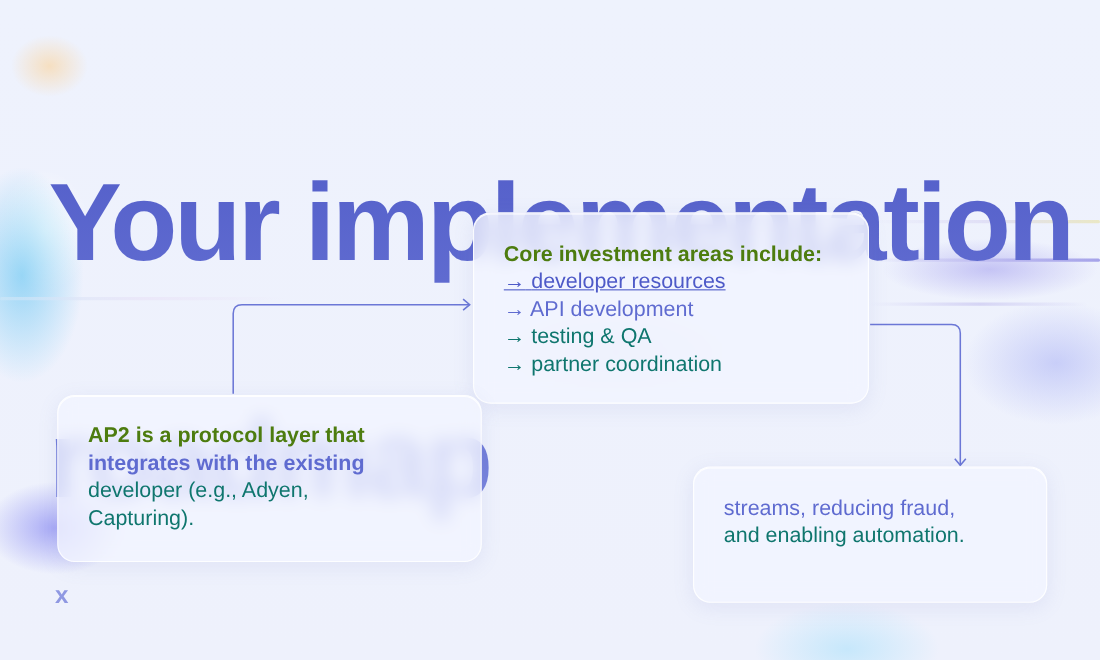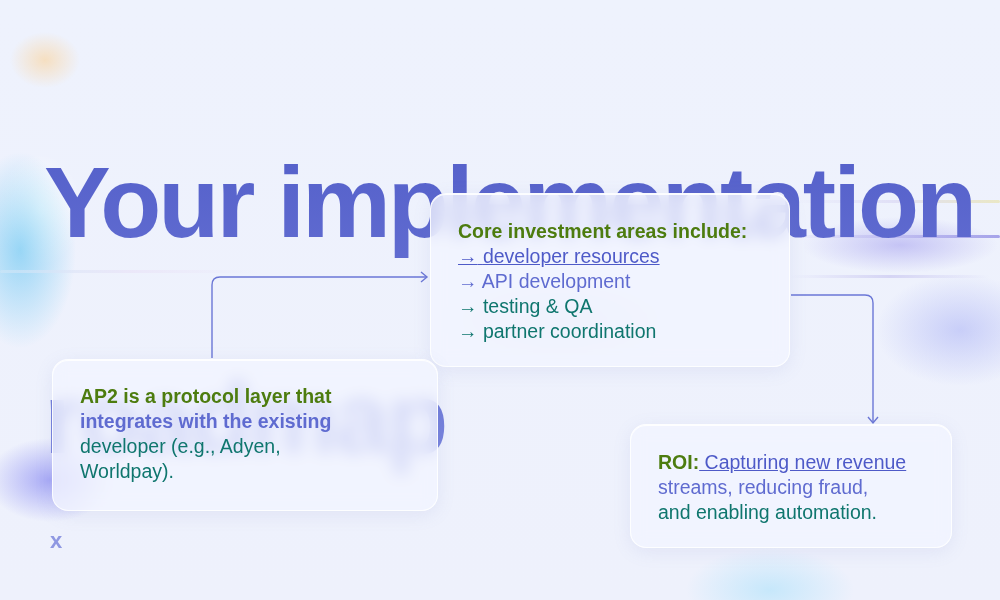--- a/index.html
+++ b/index.html
@@ -89,25 +89,24 @@
     <div class="c-3"><span>→</span> <span>testing &amp; QA</span></div>
     <div class="c-4"><span>→</span> <span>partner coordination</span></div>
   </div>
 </div>
 
 <div class="card" style="left:52px;top:359px;width:386px;height:152px;">
   <div class="card-text" style="position:absolute;left:27px;top:24px;">
     <div class="c-strong">AP2 is a protocol layer that</div>
     <div class="c-2" style="font-weight:700;">integrates with the existing</div>
     <div class="c-3">developer (e.g., Adyen,</div>
-    <div class="c-4">Worldpay).</div>
+    <div class="c-4">Capturing).</div>
   </div>
 </div>
 
 <div class="card" style="left:630px;top:424px;width:322px;height:124px;">
   <div class="card-text" style="position:absolute;left:27px;top:25px;">
-    <div><span class="c-strong">ROI:</span><span class="c-1" style="white-space:pre;"> Capturing new revenue</span></div>
     <div class="c-2">streams, reducing fraud,</div>
     <div class="c-3">and enabling automation.</div>
   </div>
 </div>
 
 <div class="logo">x</div>
 
 </body></html>

